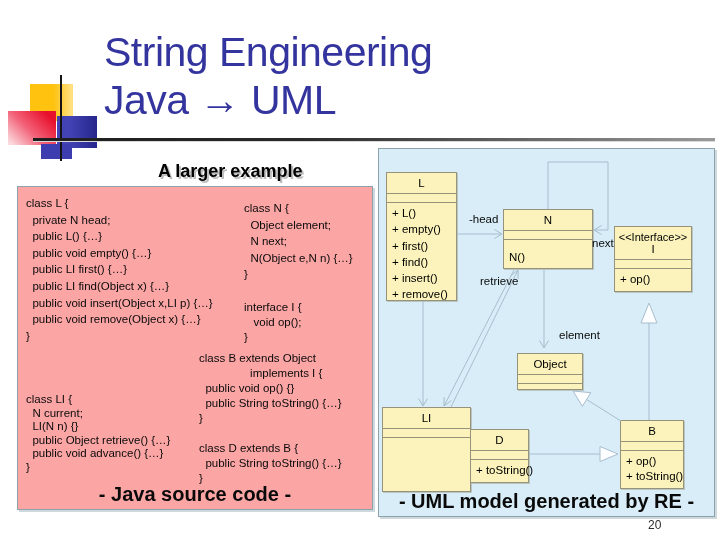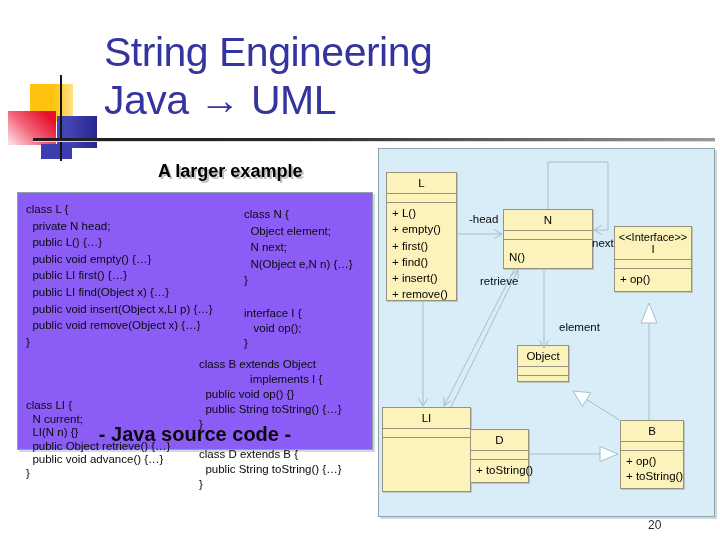--- a/index.html
+++ b/index.html
@@ -21,21 +21,21 @@
     border-bottom:1px solid #d9d9d9;}
 
   
   .title{position:absolute;left:104px;top:28px;color:#34349e;font-size:41px;line-height:48px;
     letter-spacing:-0.5px;z-index:5;}
   .subtitle{position:absolute;left:158px;top:149px;font-size:18px;font-weight:bold;
     text-shadow:2px 2px 0 #bfbfbf;z-index:5;margin-top:12px;}
 
   
   .panel{position:absolute;box-sizing:border-box;border:1px solid #8da2ab;}
-  .code-panel{left:17px;top:192px;width:356px;height:258px;background:#8b5cf6;
+  .code-panel{left:17px;top:186px;width:356px;height:324px;background:#fca5a5;
     box-shadow:2px 2px 0 #cdd9dd;}
   .uml-panel{left:378px;top:148px;width:337px;height:369px;background:#d8edf7;
     box-shadow:2px 2px 0 #cdd9dd;}
 
   .code{position:absolute;font-size:11.5px;line-height:16.6px;white-space:pre;color:#0a0a0a;}
   .code.tight{line-height:13.6px;}
   .code.mid{line-height:15px;}
   .caption{position:absolute;left:0;right:0;bottom:3px;text-align:center;font-weight:bold;
     font-size:20px;color:#0a0a0a;}
 
@@ -154,21 +154,21 @@
 
     <div class="ubox" style="left:235px;top:77px;width:78px;height:66px;">
       <div class="utitle">
         <div class="ustereo">&lt;&lt;Interface&gt;&gt;</div>
         <div>I</div>
       </div>
       <div class="uattrs"></div>
       <div class="umethods">+ op()</div>
     </div>
 
-    <div class="ubox" style="left:138px;top:196px;width:52px;height:37px;">
+    <div class="ubox" style="left:138px;top:204px;width:66px;height:37px;">
       <div class="utitle">Object</div>
       <div class="uattrs"></div>
       <div class="umethods"></div>
     </div>
 
     <div class="ubox" style="left:3px;top:258px;width:89px;height:85px;">
       <div class="utitle">LI</div>
       <div class="uattrs"></div>
     </div>
 
@@ -181,18 +181,19 @@
     <div class="ubox" style="left:241px;top:271px;width:64px;height:69px;">
       <div class="utitle">B</div>
       <div class="uattrs"></div>
       <div class="umethods">+ op()
 + toString()</div>
     </div>
 
     <div class="ulabel" style="left:90px;top:64px;">-head</div>
     <div class="ulabel" style="left:213px;top:88px;">next</div>
     <div class="ulabel" style="left:101px;top:126px;">retrieve</div>
-    <div class="ulabel" style="left:180px;top:172px;">element</div>
+    <div class="ulabel" style="left:180px;top:180px;">element</div>
 
+    <div class="caption">- UML model generated by RE -</div>
   </div>
 
   <div class="pagenum">20</div>
 </div>
 
 </body></html>

